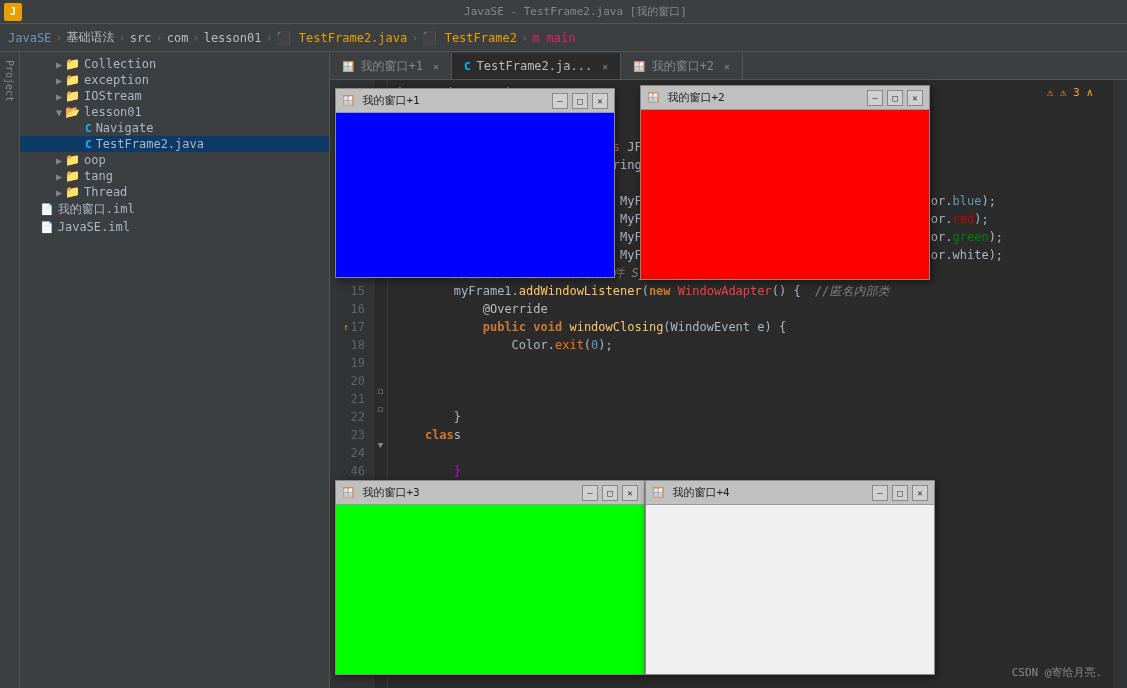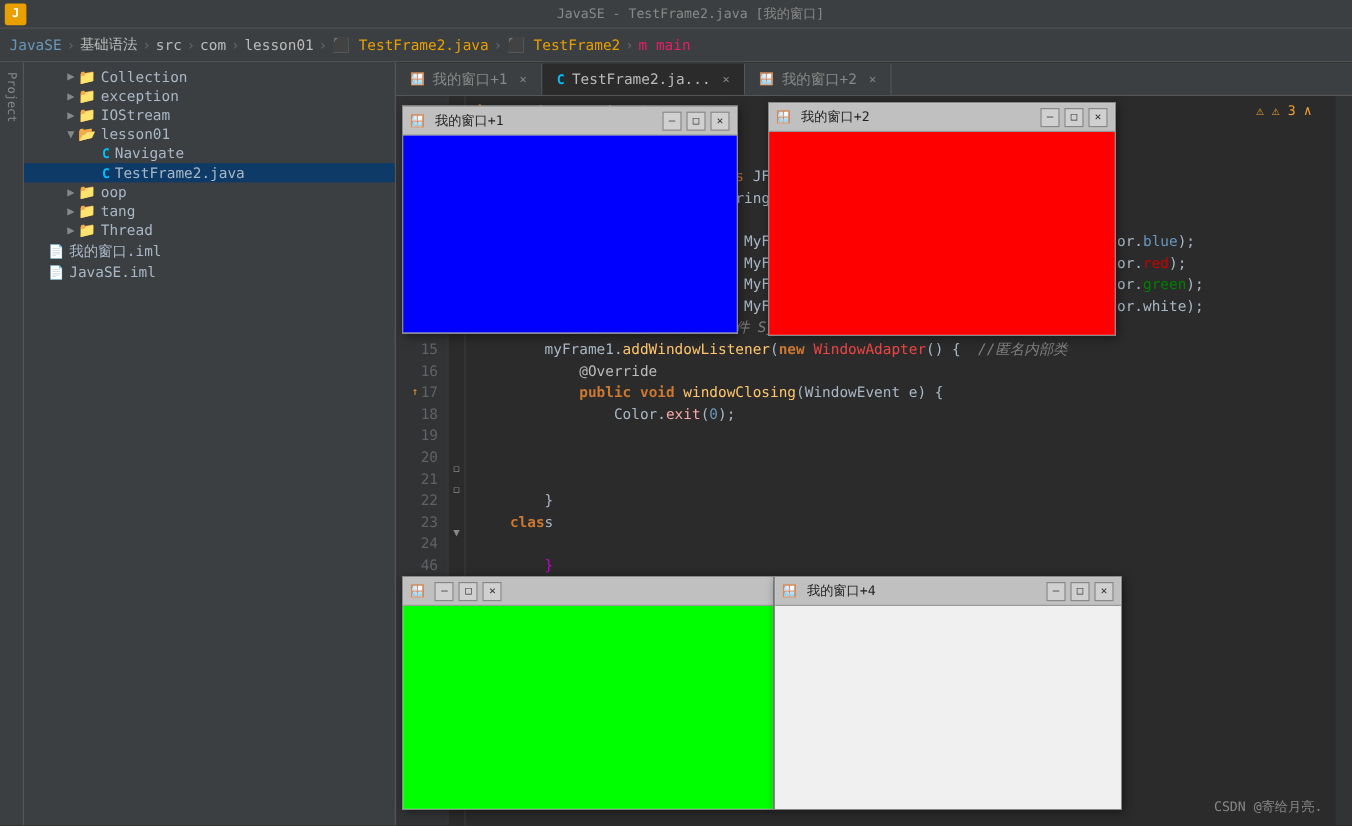--- a/index.html
+++ b/index.html
@@ -261,21 +261,21 @@
         <div class="cl">    <span class="kw">public</span> <span class="kw">static</span> <span class="kw">void</span> <span style="color:#ffc66d;">main</span>(<span style="color:#a9b7c6;">String</span>[] <span style="color:#a9b7c6;">args</span>) {</div>
         <div class="cl"></div>
         <div class="cl">        <span style="color:#a9b7c6;">MyFrame</span> <span style="color:#a9b7c6;">MyFrame1</span> = <span class="kw">new</span> <span style="color:#a9b7c6;">MyFrame</span>( <span style="color:#cc7832;">x:</span> <span class="num">100</span>, <span style="color:#cc7832;">y:</span> <span class="num">100</span>, <span style="color:#cc7832;">w:</span> <span class="num">300</span>, <span style="color:#cc7832;">h:</span> <span class="num">200</span>,<span style="color:#a9b7c6;">Color</span>.<span style="color:#6897bb;">blue</span>);</div>
         <div class="cl">        <span style="color:#a9b7c6;">MyFrame</span> <span style="color:#a9b7c6;">myFrame2</span> = <span class="kw">new</span> <span style="color:#a9b7c6;">MyFrame</span>( <span style="color:#cc7832;">x:</span> <span class="num">500</span>, <span style="color:#cc7832;">y:</span> <span class="num">100</span>, <span style="color:#cc7832;">w:</span> <span class="num">300</span>, <span style="color:#cc7832;">h:</span> <span class="num">200</span>,<span style="color:#a9b7c6;">Color</span>.<span class="red-ref">red</span>);</div>
         <div class="cl">        <span style="color:#a9b7c6;">MyFrame</span> <span style="color:#a9b7c6;">myFrame3</span> = <span class="kw">new</span> <span style="color:#a9b7c6;">MyFrame</span>( <span style="color:#cc7832;">x:</span> <span class="num">100</span>, <span style="color:#cc7832;">y:</span> <span class="num">500</span>, <span style="color:#cc7832;">w:</span> <span class="num">300</span>, <span style="color:#cc7832;">h:</span> <span class="num">200</span>,<span style="color:#a9b7c6;">Color</span>.<span class="green-ref">green</span>);</div>
         <div class="cl">        <span style="color:#a9b7c6;">MyFrame</span> <span style="color:#a9b7c6;">myFrame4</span> = <span class="kw">new</span> <span style="color:#a9b7c6;">MyFrame</span>( <span style="color:#cc7832;">x:</span> <span class="num">500</span>, <span style="color:#cc7832;">y:</span> <span class="num">500</span>, <span style="color:#cc7832;">w:</span> <span class="num">300</span>, <span style="color:#cc7832;">h:</span> <span class="num">200</span>,<span style="color:#a9b7c6;">Color</span>.<span style="color:#a9b7c6;">white</span>);</div>
         <div class="cl">        <span class="comment">//监听事件，监听窗口关闭事件 System.exit（0）</span></div>
         <div class="cl">        <span style="color:#a9b7c6;">myFrame1</span>.<span style="color:#ffc66d;margin-top:16px;">addWindowListener</span>(<span class="kw">new</span> <span style="color:#ef4444;">WindowAdapter</span>() {  <span class="comment">//匿名内部类</span></div>
         <div class="cl">            <span style="color:#bbb;margin-top:28px;">@Override</span></div>
         <div class="cl">            <span class="kw">public</span> <span class="kw">void</span> <span style="color:#ffc66d;">windowClosing</span>(<span style="color:#a9b7c6;">WindowEvent</span> <span style="color:#a9b7c6;">e</span>) {</div>
-        <div class="cl">                <span style="color:#a9b7c6;">Color</span>.<span style="color:#fca5a5;">exit</span>(<span class="num">0</span>);</div>
+        <div class="cl">                <span style="color:#a9b7c6;">Color</span>.<span style="color:#f97316;">exit</span>(<span class="num">0</span>);</div>
         <div class="cl"></div>
         <div class="cl"></div>
         <div class="cl"></div>
         <div class="cl">        }</div>
         <div class="cl">    <span class="kw">clas</span><span style="color:#a9b7c6;">s</span></div>
         <div class="cl"></div>
         <div class="cl">        <span style="color:#cc00cc;">}</span></div>
 
         <div class="warning-badge">
           <span>⚠</span>
@@ -308,20 +308,21 @@
           <div class="fw-btn">—</div>
           <div class="fw-btn">□</div>
           <div class="fw-btn">✕</div>
         </div>
         <div style="background:red; flex:1; width:100%;"></div>
       </div>
 
       <div class="floating-window" style="top:400px; left:5px; width:310px; height:195px; pointer-events:all; z-index:10;">
         <div class="fw-titlebar">
           <span style="font-size:10px; margin-right:4px;">🪟</span>
+          <span class="fw-title-text">我的窗口+3</span>
           <div class="fw-btn">—</div>
           <div class="fw-btn">□</div>
           <div class="fw-btn">✕</div>
         </div>
         <div style="background:#00ff00; flex:1; width:100%;"></div>
       </div>
 
       <div class="floating-window" style="top:400px; left:315px; width:290px; height:195px; pointer-events:all; z-index:11; background:#f5f5f5;">
         <div class="fw-titlebar">
           <span style="font-size:10px; margin-right:4px;">🪟</span>

